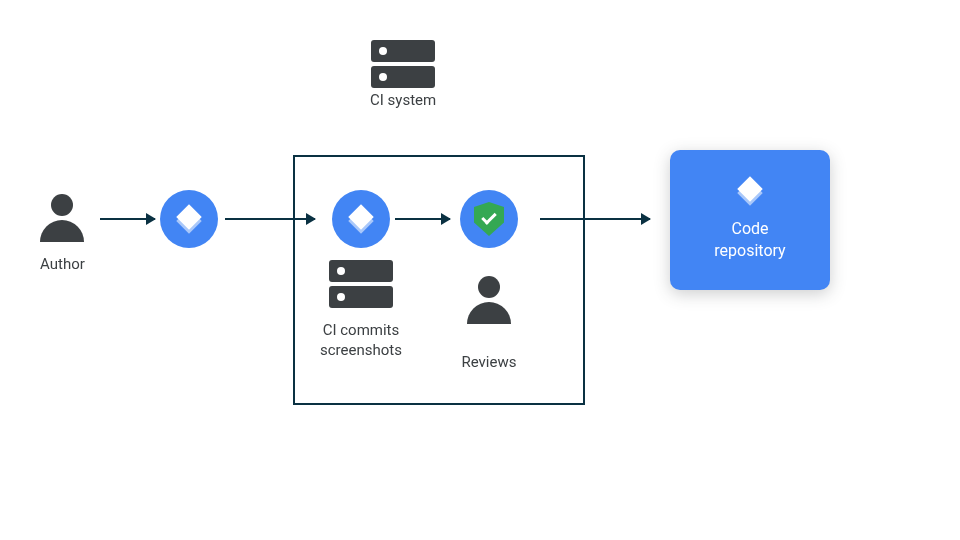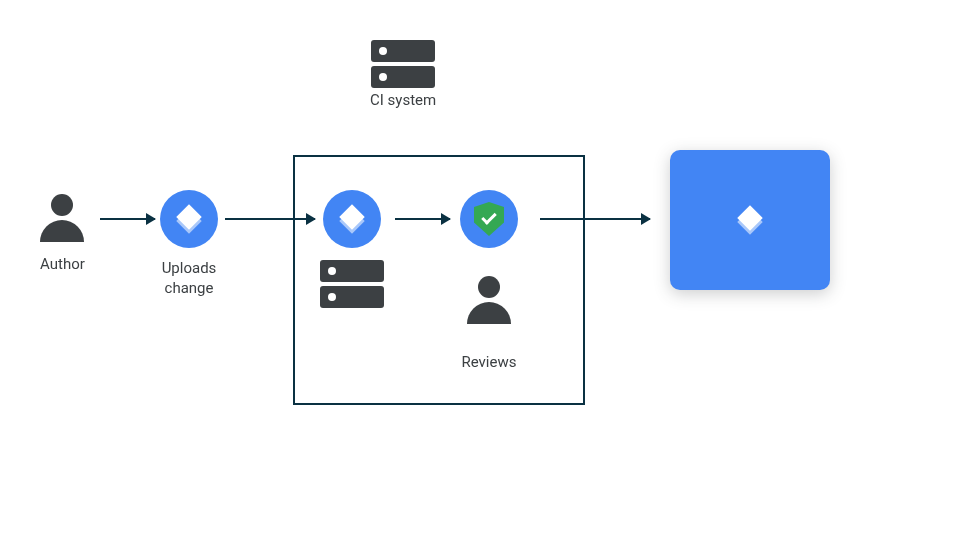--- a/index.html
+++ b/index.html
@@ -153,39 +153,39 @@
   <div class="label">Author</div>
 </div>
 
 <div style="position:absolute; left:160px; top:190px; display:flex; flex-direction:column; align-items:center; gap:10px;">
   <div class="circle-blue">
     <div class="layers-icon">
       <div class="diamond d1"></div>
       <div class="diamond d2"></div>
     </div>
   </div>
-  <div class="label" style="white-space:pre-line;">Uploads
-change</div>
 </div>
 
 <div class="arrow" style="left:100px; top:218px; width:55px;"></div>
 
 <div class="arrow" style="left:225px; top:218px; width:90px;"></div>
 
 <div style="position:absolute; left:320px; top:190px; display:flex; flex-direction:column; align-items:center; gap:12px;">
   <div class="circle-blue">
     <div class="layers-icon">
       <div class="diamond d1"></div>
       <div class="diamond d2"></div>
     </div>
   </div>
   <div class="server-stack">
     <div class="server-unit"></div>
     <div class="server-unit"></div>
   </div>
+  <div class="label" style="white-space:pre-line;">CI commits
+screenshots</div>
 </div>
 
 <div class="arrow" style="left:395px; top:218px; width:55px;"></div>
 
 <div style="position:absolute; left:460px; top:190px; display:flex; flex-direction:column; align-items:center; gap:28px;">
   <div class="circle-blue">
     <div class="shield">
         <div class="check"></div>
       </div>
   </div>
@@ -197,14 +197,16 @@
 </div>
 
 <div class="arrow" style="left:540px; top:218px; width:110px;"></div>
 
 <div style="position:absolute; left:670px; top:150px;">
   <div class="repo-box">
     <div class="layers-icon" style="transform:scale(1.0);">
       <div class="diamond d1"></div>
       <div class="diamond d2"></div>
     </div>
+    <div class="label" style="white-space:pre-line;">Code
+repository</div>
   </div>
 </div>
 
 </body></html>

